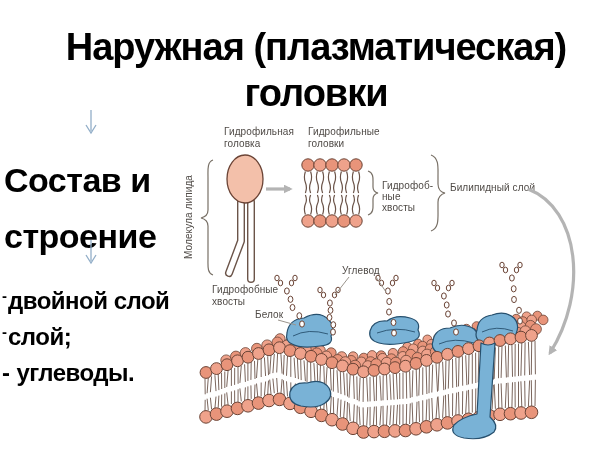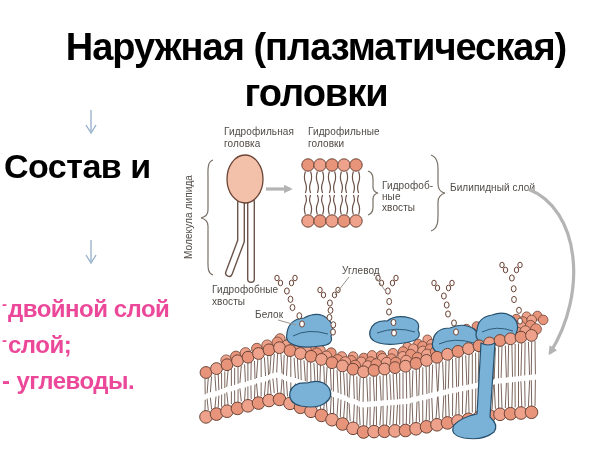--- a/index.html
+++ b/index.html
@@ -1,24 +1,24 @@
 <!DOCTYPE html>
 <html style="--title-color: #000000; --head-fill: #efa28b; --head-fill2: #e8947a; --head-big: #f3c0aa; --outline: #6b4436; --tail-stroke: #6b5449; --protein-fill: #79b2d6; --protein-stroke: #27506e; --arrow-gray: #b4b4b4; --label-color: #4f4a46; --flow-arrow: #92aec8;"><head>
 <meta charset="utf-8">
 <style>
   html,body{margin:0;padding:0}
   body{width:600px;height:450px;background:#fff;position:relative;overflow:hidden;
        font-family:"Liberation Sans",sans-serif}
   .title{position:absolute;top:8px;left:0;width:600px;margin:16px;text-align:center;
          font-size:38px;line-height:46px;font-weight:700;letter-spacing:-1px;
          color:var(--title-color,#000)}
-  .heading{position:absolute;left:4px;top:138px;font-size:34px;font-weight:700;
+  .heading{position:absolute;left:4px;top:152px;font-size:34px;font-weight:700;
            line-height:56px;color:#000;letter-spacing:-0.5px}
-  .bullets{position:absolute;left:2px;top:292px;font-size:24px;font-weight:700;
-           line-height:33px;color:#ec4899;letter-spacing:-0.5px}
+  .bullets{position:absolute;left:2px;top:284px;font-size:24px;font-weight:700;
+           line-height:33px;color:#000000;letter-spacing:-0.5px}
   .b-ind{padding-left:11px}
   .dash-tiny{display:inline-block;font-size:15px;width:6px;transform:translateY(-8px)}
   .dash-plain{margin-right:7px}
   .flow-arrow{position:absolute;left:82px;width:18px;height:30px}
   .a1{top:109px}.a2{top:239px}
   .flow-arrow *{stroke:var(--flow-arrow,#92aec8);stroke-width:1.3;fill:none}
   .figure{position:absolute;left:182px;top:115px;width:418px;height:335px}
   .figure text{font-size:10px;fill:var(--label-color,#4f4a46);letter-spacing:0.1px}
   .brace{fill:none;stroke:#787066;stroke-width:1.2}
   .tail-o{fill:none;stroke:var(--tail-stroke,#6b5449);stroke-width:8;
@@ -32,20 +32,21 @@
 
 <h1 class="title"><span>Наружная (плазматическая)</span><br><span>головки</span></h1>
 
 <svg class="flow-arrow a1" viewBox="0 0 18 30">
   <line x1="9" y1="1" x2="9" y2="22"></line>
     <path d="M4,16 L9,24 L14,16"></path>
 </svg>
 
 <div class="heading">
   <div>Состав и</div>
+  <div>строение</div>
 </div>
 
 <svg class="flow-arrow a2" viewBox="0 0 18 30">
   <line x1="9" y1="1" x2="9" y2="22"></line>
     <path d="M4,16 L9,24 L14,16"></path>
 </svg>
 
 <div class="bullets">
   <div class="b-line"><span class="dash-tiny">-</span><span>двойной слой</span></div>
   <div class="b-line"><span class="dash-tiny">-</span><span>слой;</span></div>

